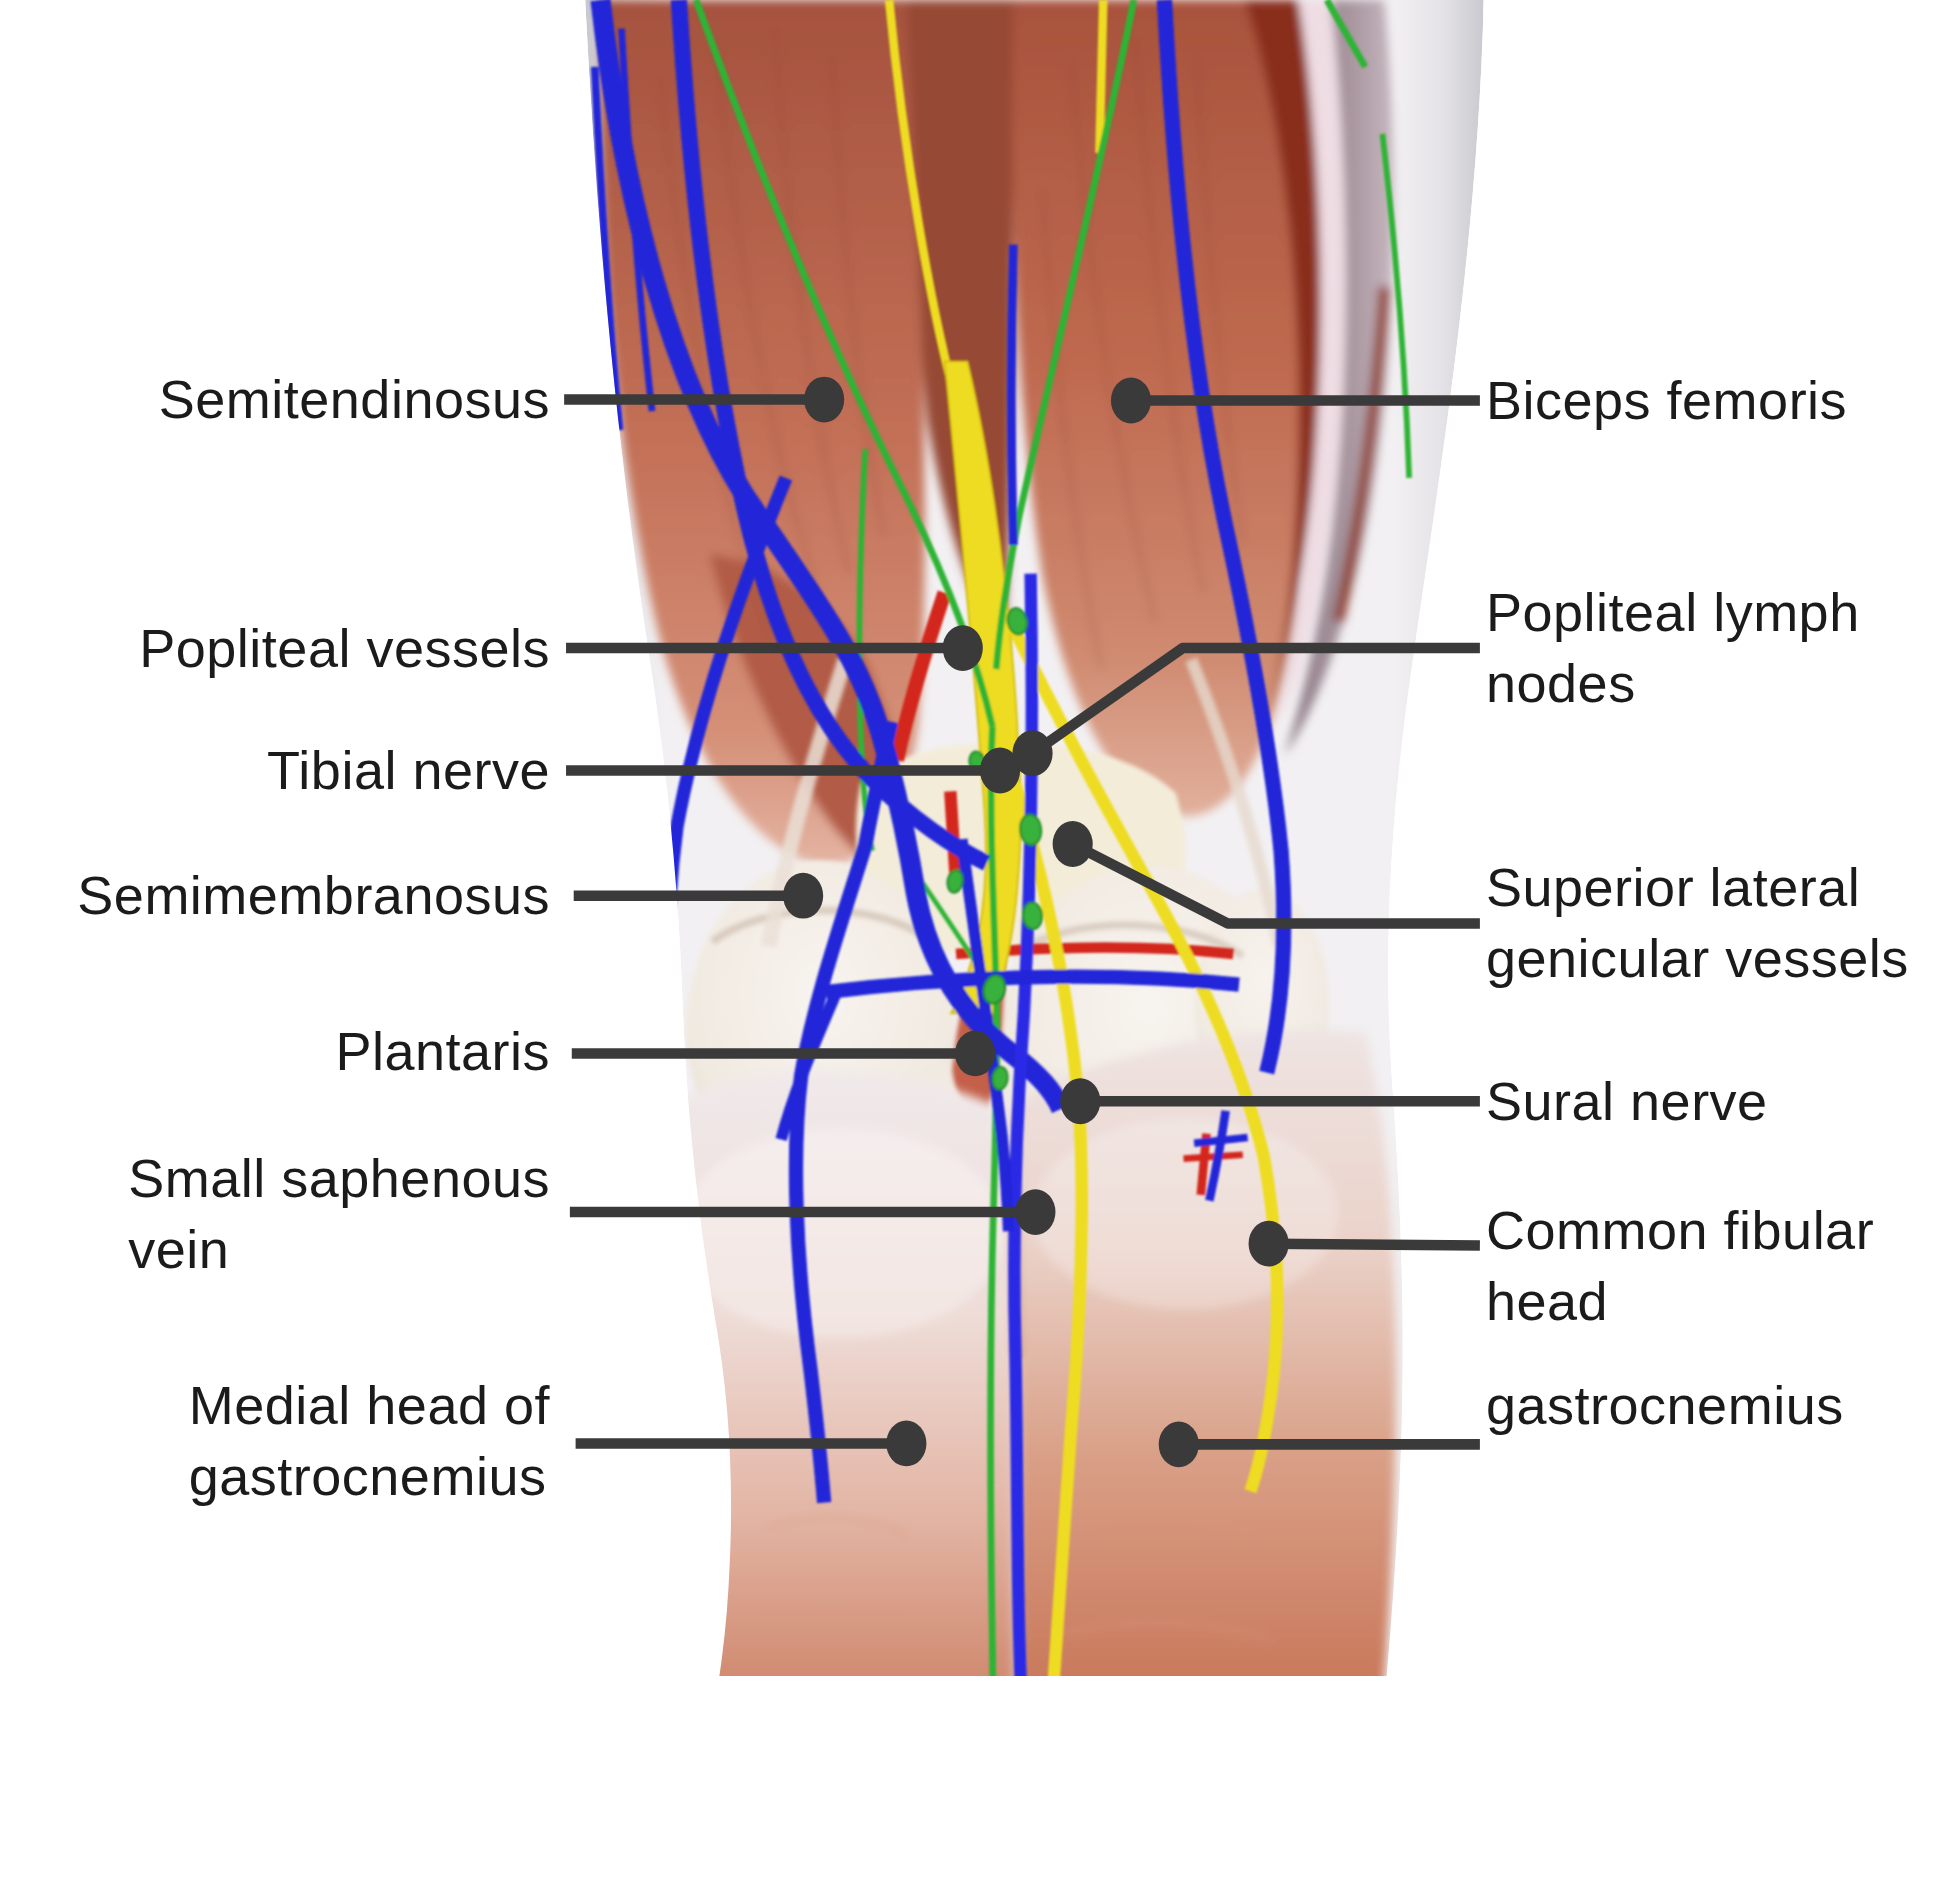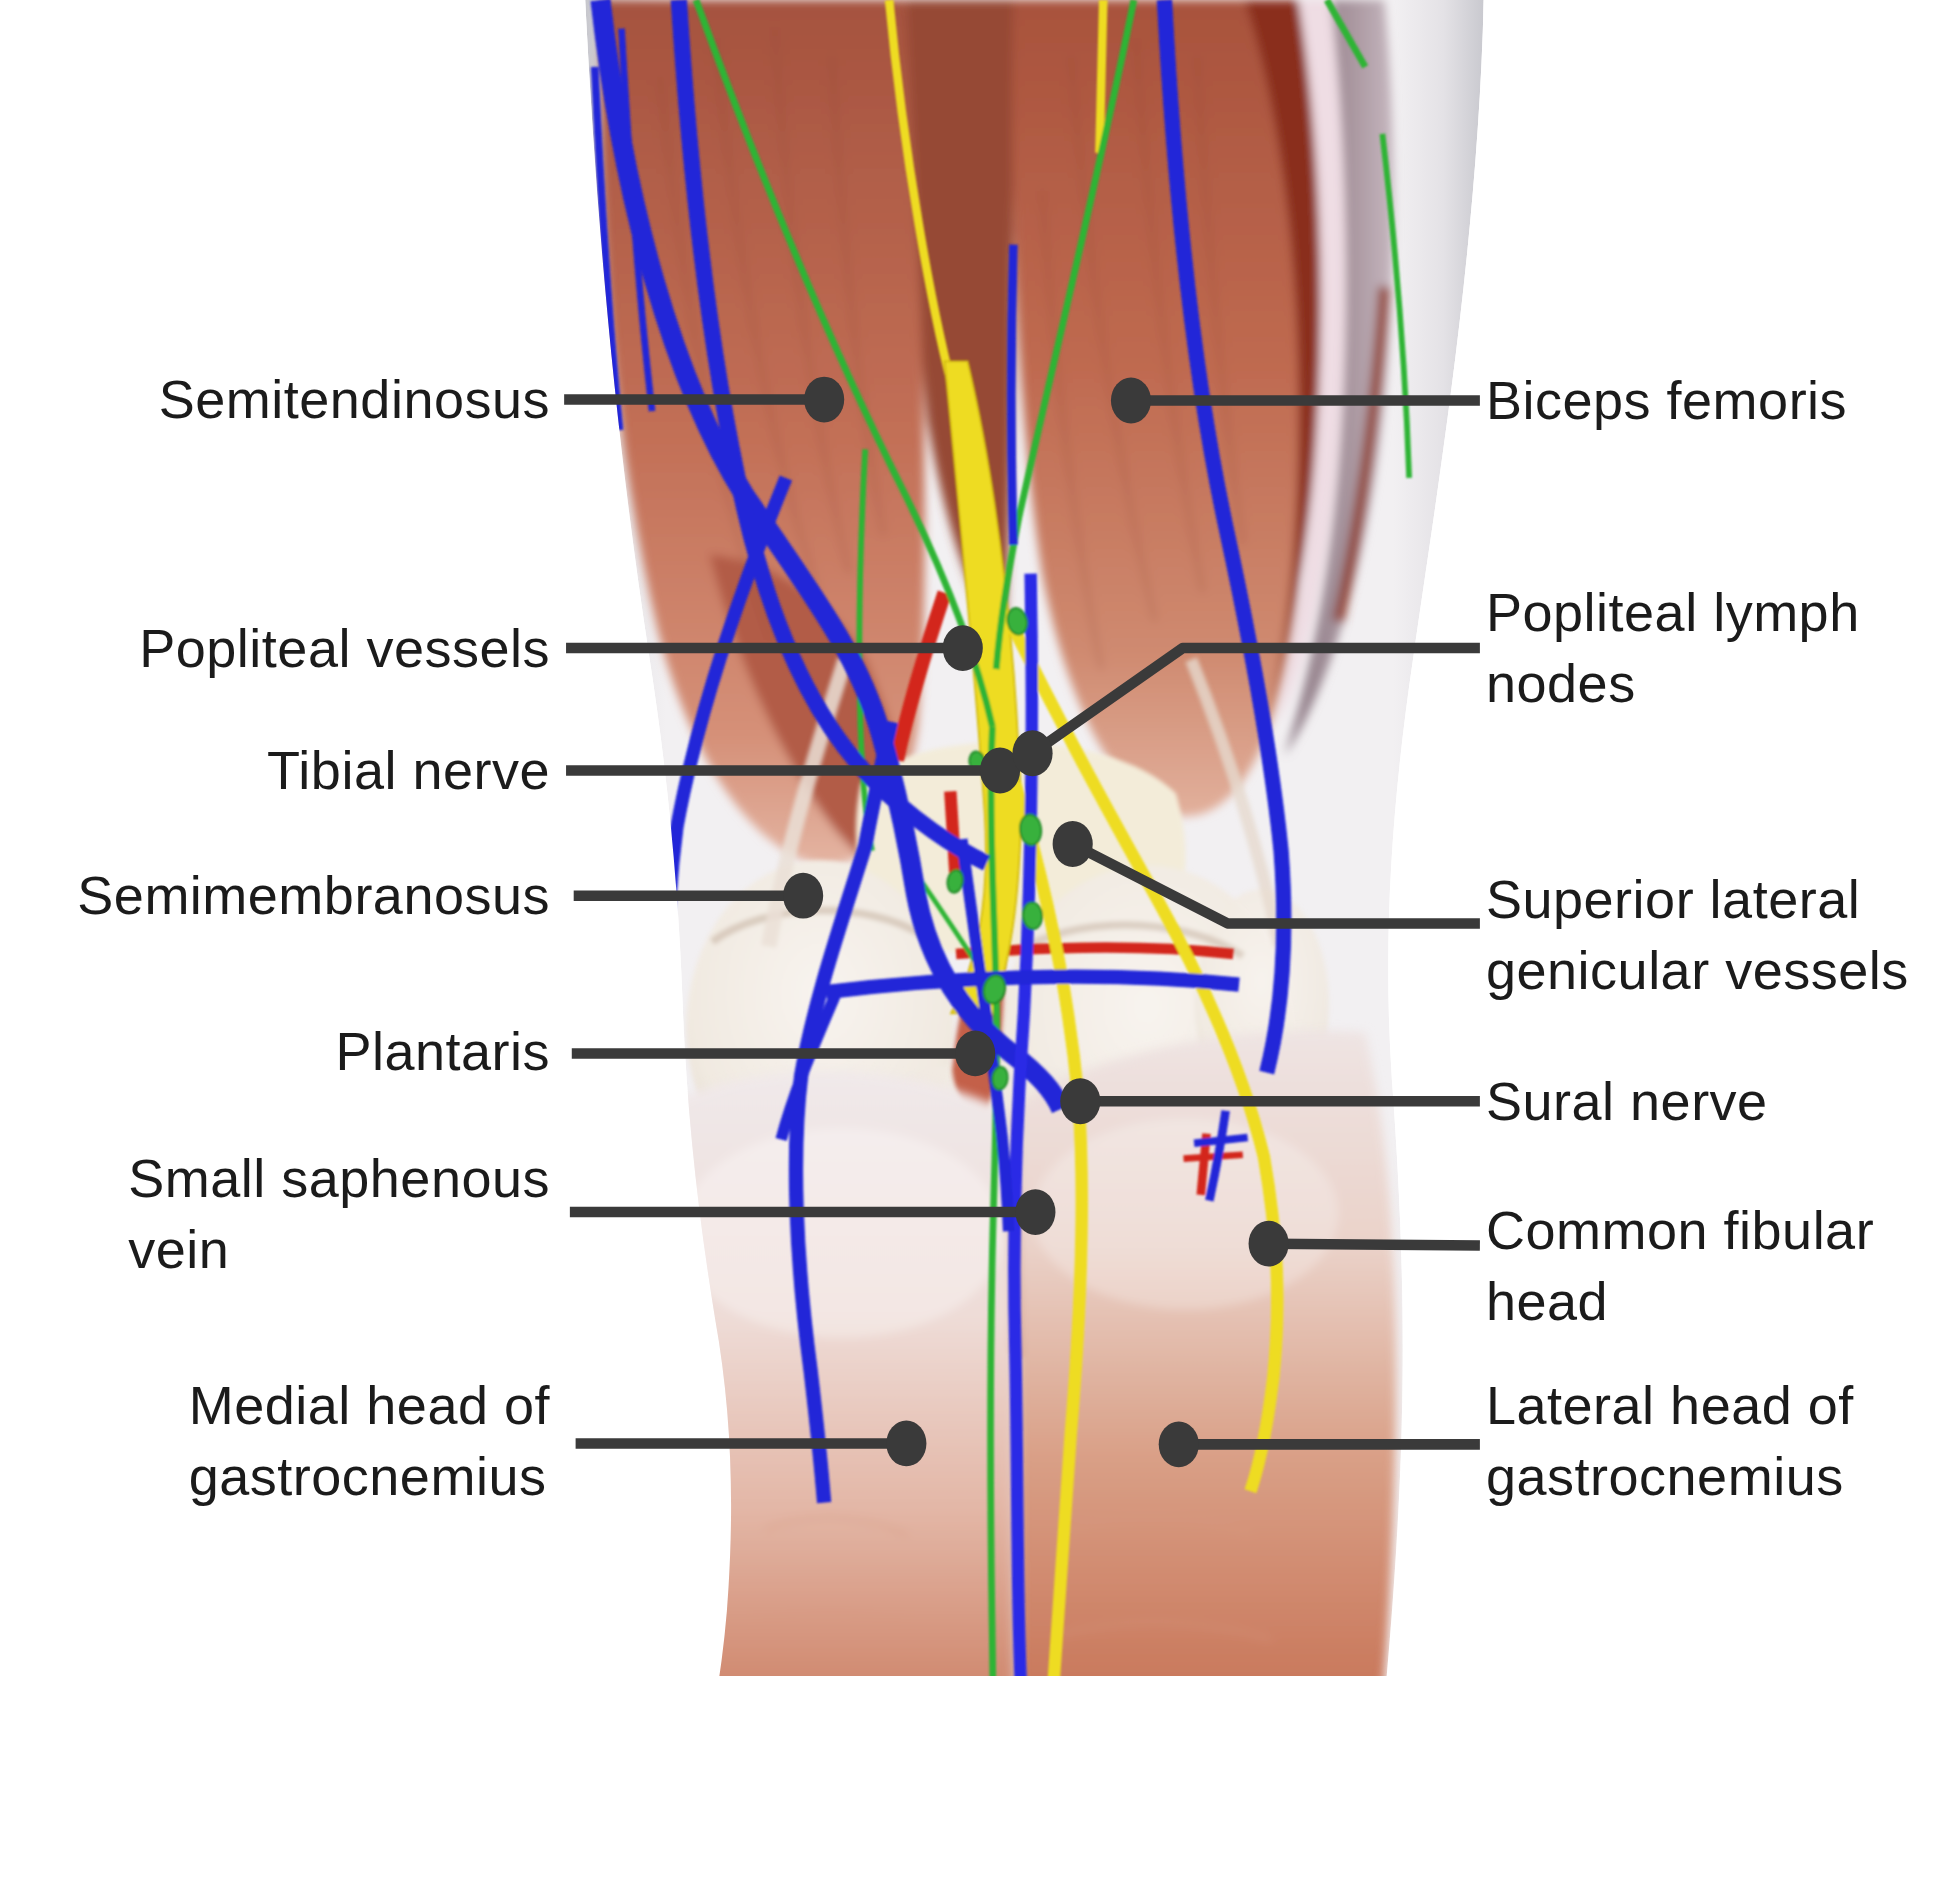--- a/index.html
+++ b/index.html
@@ -275,29 +275,28 @@
       <span class="lline">Medial head of</span>
       <span class="lline">gastrocnemius</span>
     </div>
     <div class="label right multi" style="top: 577px; left: 1486px;">
       <span class="lline">Popliteal lymph</span>
       <span class="lline">nodes</span>
     </div>
     <div class="label right" style="top: 365px; left: 1486px;">
       <span class="lline">Biceps femoris</span>
     </div>
-    <div class="label right multi" style="top: 852px; left: 1486px; margin-top: 12px;">
+    <div class="label right multi" style="top: 852px; left: 1486px;">
       <span class="lline">Superior lateral</span>
       <span class="lline">genicular vessels</span>
     </div>
     <div class="label right" style="top: 1066px; left: 1486px;">
       <span class="lline">Sural nerve</span>
     </div>
     <div class="label right multi" style="top: 1175px; left: 1486px; margin-top: 20px;">
       <span class="lline">Common fibular</span>
       <span class="lline">head</span>
     </div>
     <div class="label right multi" style="top: 1370px; left: 1486px;">
-      <span class="lline">Lateral head of</span>
       <span class="lline">gastrocnemius</span>
     </div>
   </div>
 
 
 </body></html>

